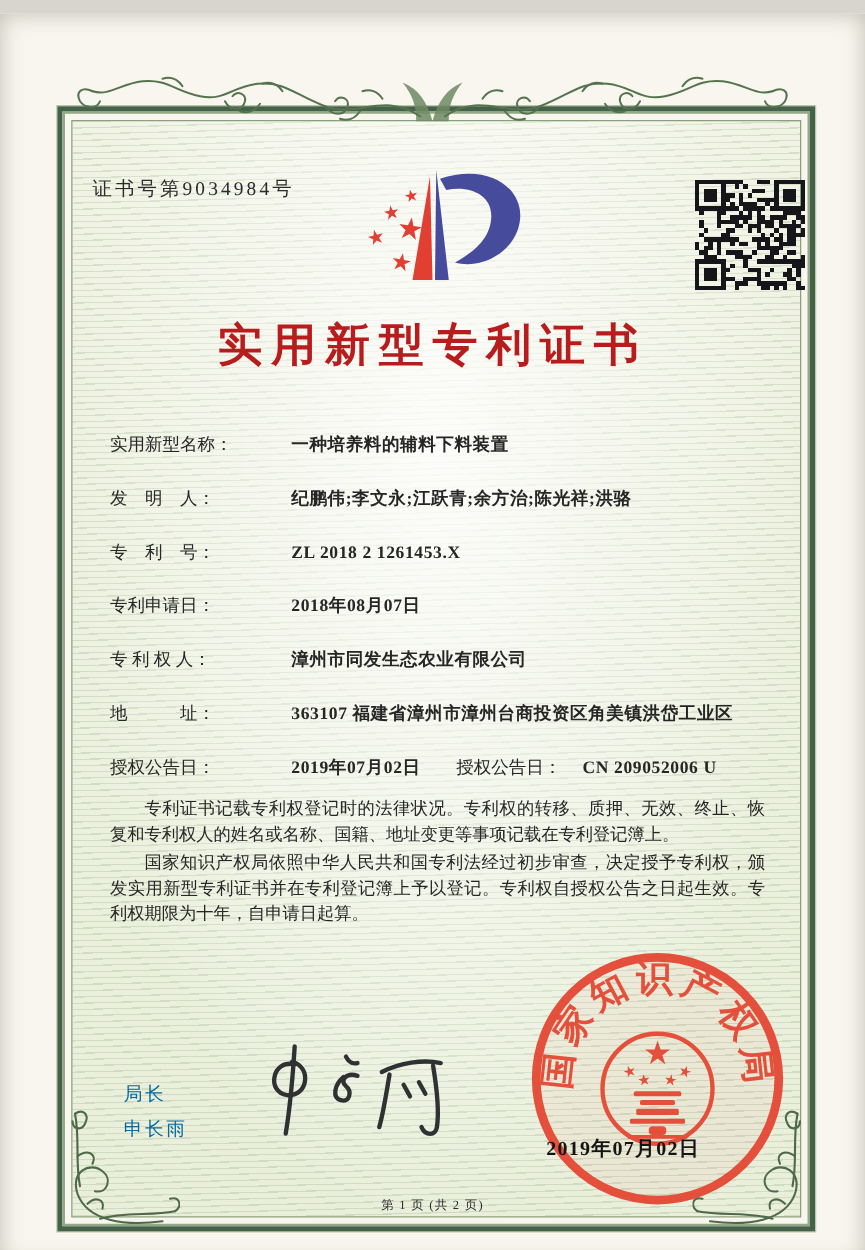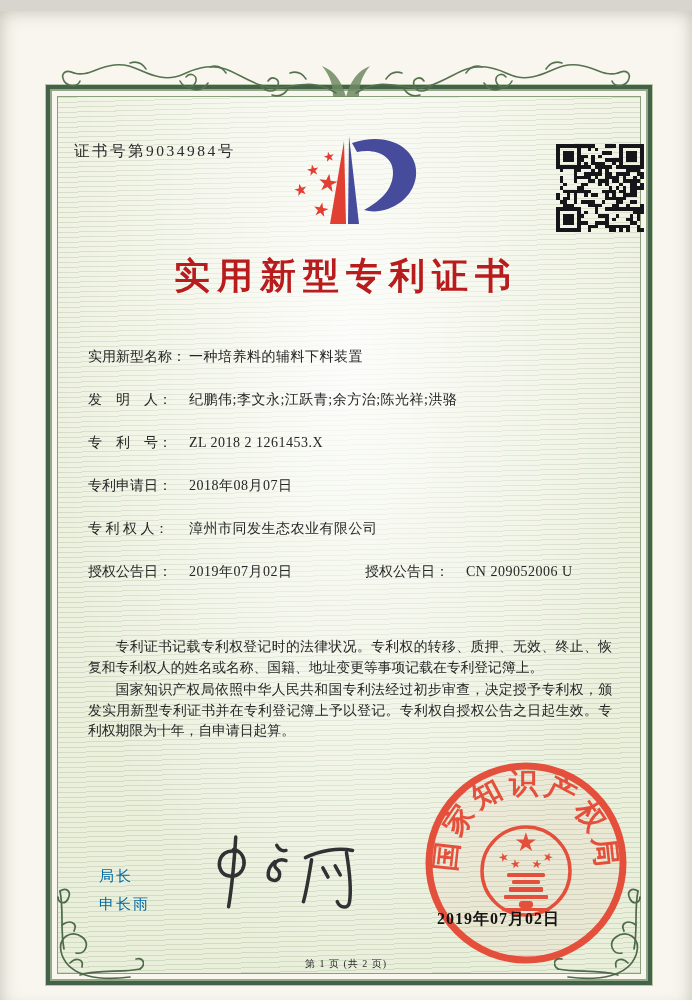--- a/index.html
+++ b/index.html
@@ -15,23 +15,23 @@
   .orn-top{position:absolute;left:56px;top:44px;width:580px;height:46px;}
   .orn-corner{position:absolute;width:94px;height:98px;bottom:30px;}
   .orn-corner.left{left:50px;}
   .orn-corner.right{right:44px;transform:scaleX(-1);}
   .certno{position:absolute;left:74px;top:130px;font-size:15.5px;letter-spacing:2.5px;color:#2b2b2b;}
   .logo{position:absolute;left:272px;top:116px;width:152px;height:114px;}
   .qr{position:absolute;left:556px;top:133px;width:88px;height:88px;}
   .title{position:absolute;left:0;top:241px;width:100%;text-align:center;font-size:36px;
          font-weight:600;letter-spacing:7px;color:#b91c1c;}
   .fields{position:absolute;left:88px;top:336px;width:545px;font-size:14px;color:#262626;}
-  .frow{display:flex;margin-bottom:23px;position:relative;line-height:20px;white-space:nowrap;}
+  .frow{display:flex;margin-bottom:23px;position:relative;line-height:20px;white-space:nowrap;gap:44px;}
   .flabel{width:101px;flex-shrink:0;}
-  .fvalue{letter-spacing:.5px;}
+  .fvalue{letter-spacing:.5px;font-weight:bold;}
   .pair2{position:absolute;left:277px;top:0;display:flex;}
   .paras{position:absolute;left:88px;top:626px;width:524px;font-size:13.8px;line-height:20.5px;
          color:#262626;text-align:justify;}
   .paras p{margin:0 0 2px 0;text-indent:2em;}
   .officials{position:absolute;left:99px;top:851px;font-size:15px;letter-spacing:2px;color:#0369a1;line-height:28px;}
   .signature{position:absolute;left:203px;top:822px;width:168px;height:82px;}
   .seal{position:absolute;left:422px;top:748px;width:208px;height:208px;opacity:.92;}
   .sealdate{position:absolute;left:437px;top:898px;font-size:16px;letter-spacing:1px;color:#141414;font-weight:600;}
   .footer{position:absolute;left:0;top:946px;width:100%;text-align:center;font-size:10px;color:#2b2b2b;letter-spacing:1px;}
   svg{display:block;}
@@ -444,20 +444,24 @@
     </div>
     <div class="frow">
       <span class="flabel">专利申请日：</span>
       <span class="fvalue">2018年08月07日</span>
     </div>
     <div class="frow">
       <span class="flabel">专 利 权 人：</span>
       <span class="fvalue">漳州市同发生态农业有限公司</span>
     </div>
     <div class="frow">
+      <span class="flabel">地　　　址：</span>
+      <span class="fvalue">363107 福建省漳州市漳州台商投资区角美镇洪岱工业区</span>
+    </div>
+    <div class="frow">
       <span class="flabel">授权公告日：</span>
       <span class="fvalue">2019年07月02日</span>
       <span class="pair2">
         <span class="flabel">授权公告日：</span>
         <span class="fvalue">CN 209052006 U</span>
       </span>
     </div>
   </div>
 
   <div class="paras">

